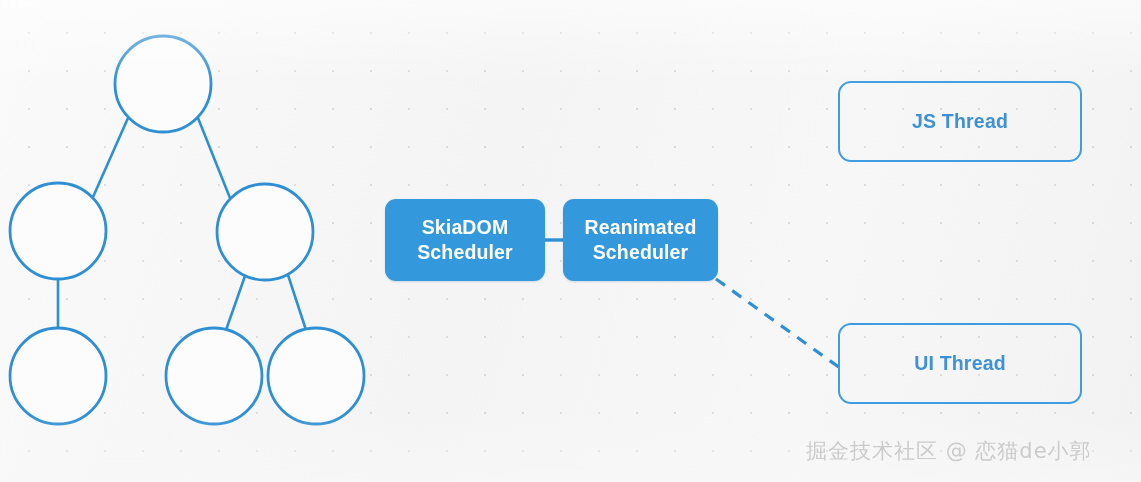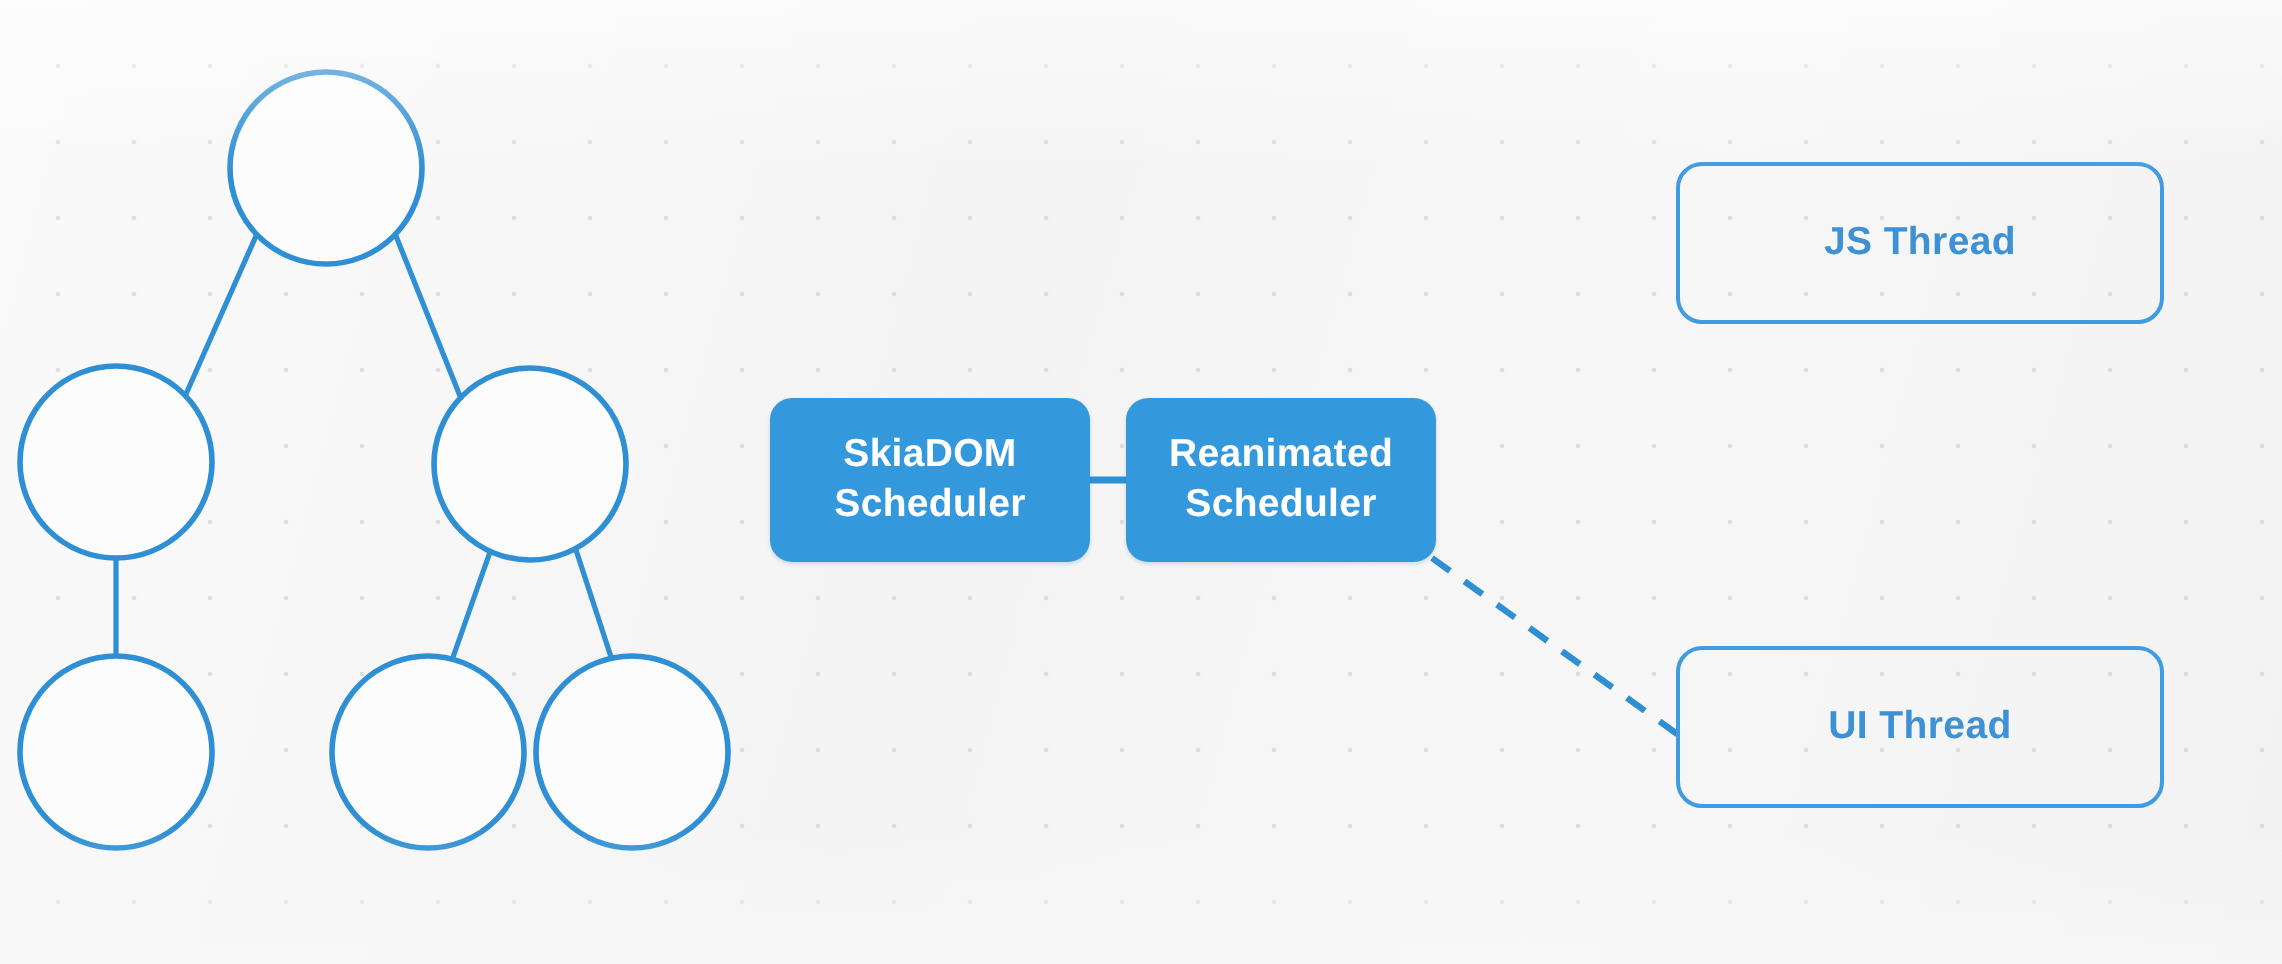--- a/index.html
+++ b/index.html
@@ -129,14 +129,15 @@
   <div class="thread-box" style="left:838px; top:81px; width:240px; height:77px; border:2.6px solid #3f9ce0; color:#3d91d4;">
     <span>JS Thread</span>
   </div>
 
   <div class="thread-box" style="left:838px; top:323px; width:240px; height:77px; border:2.6px solid #3f9ce0; color:#3d91d4;">
     <span>UI Thread</span>
   </div>
 
   <div id="vignette"></div>
 
+  <div id="watermark">掘金技术社区 @ 恋猫de小郭</div>
 
 </div>
 
 </body></html>

